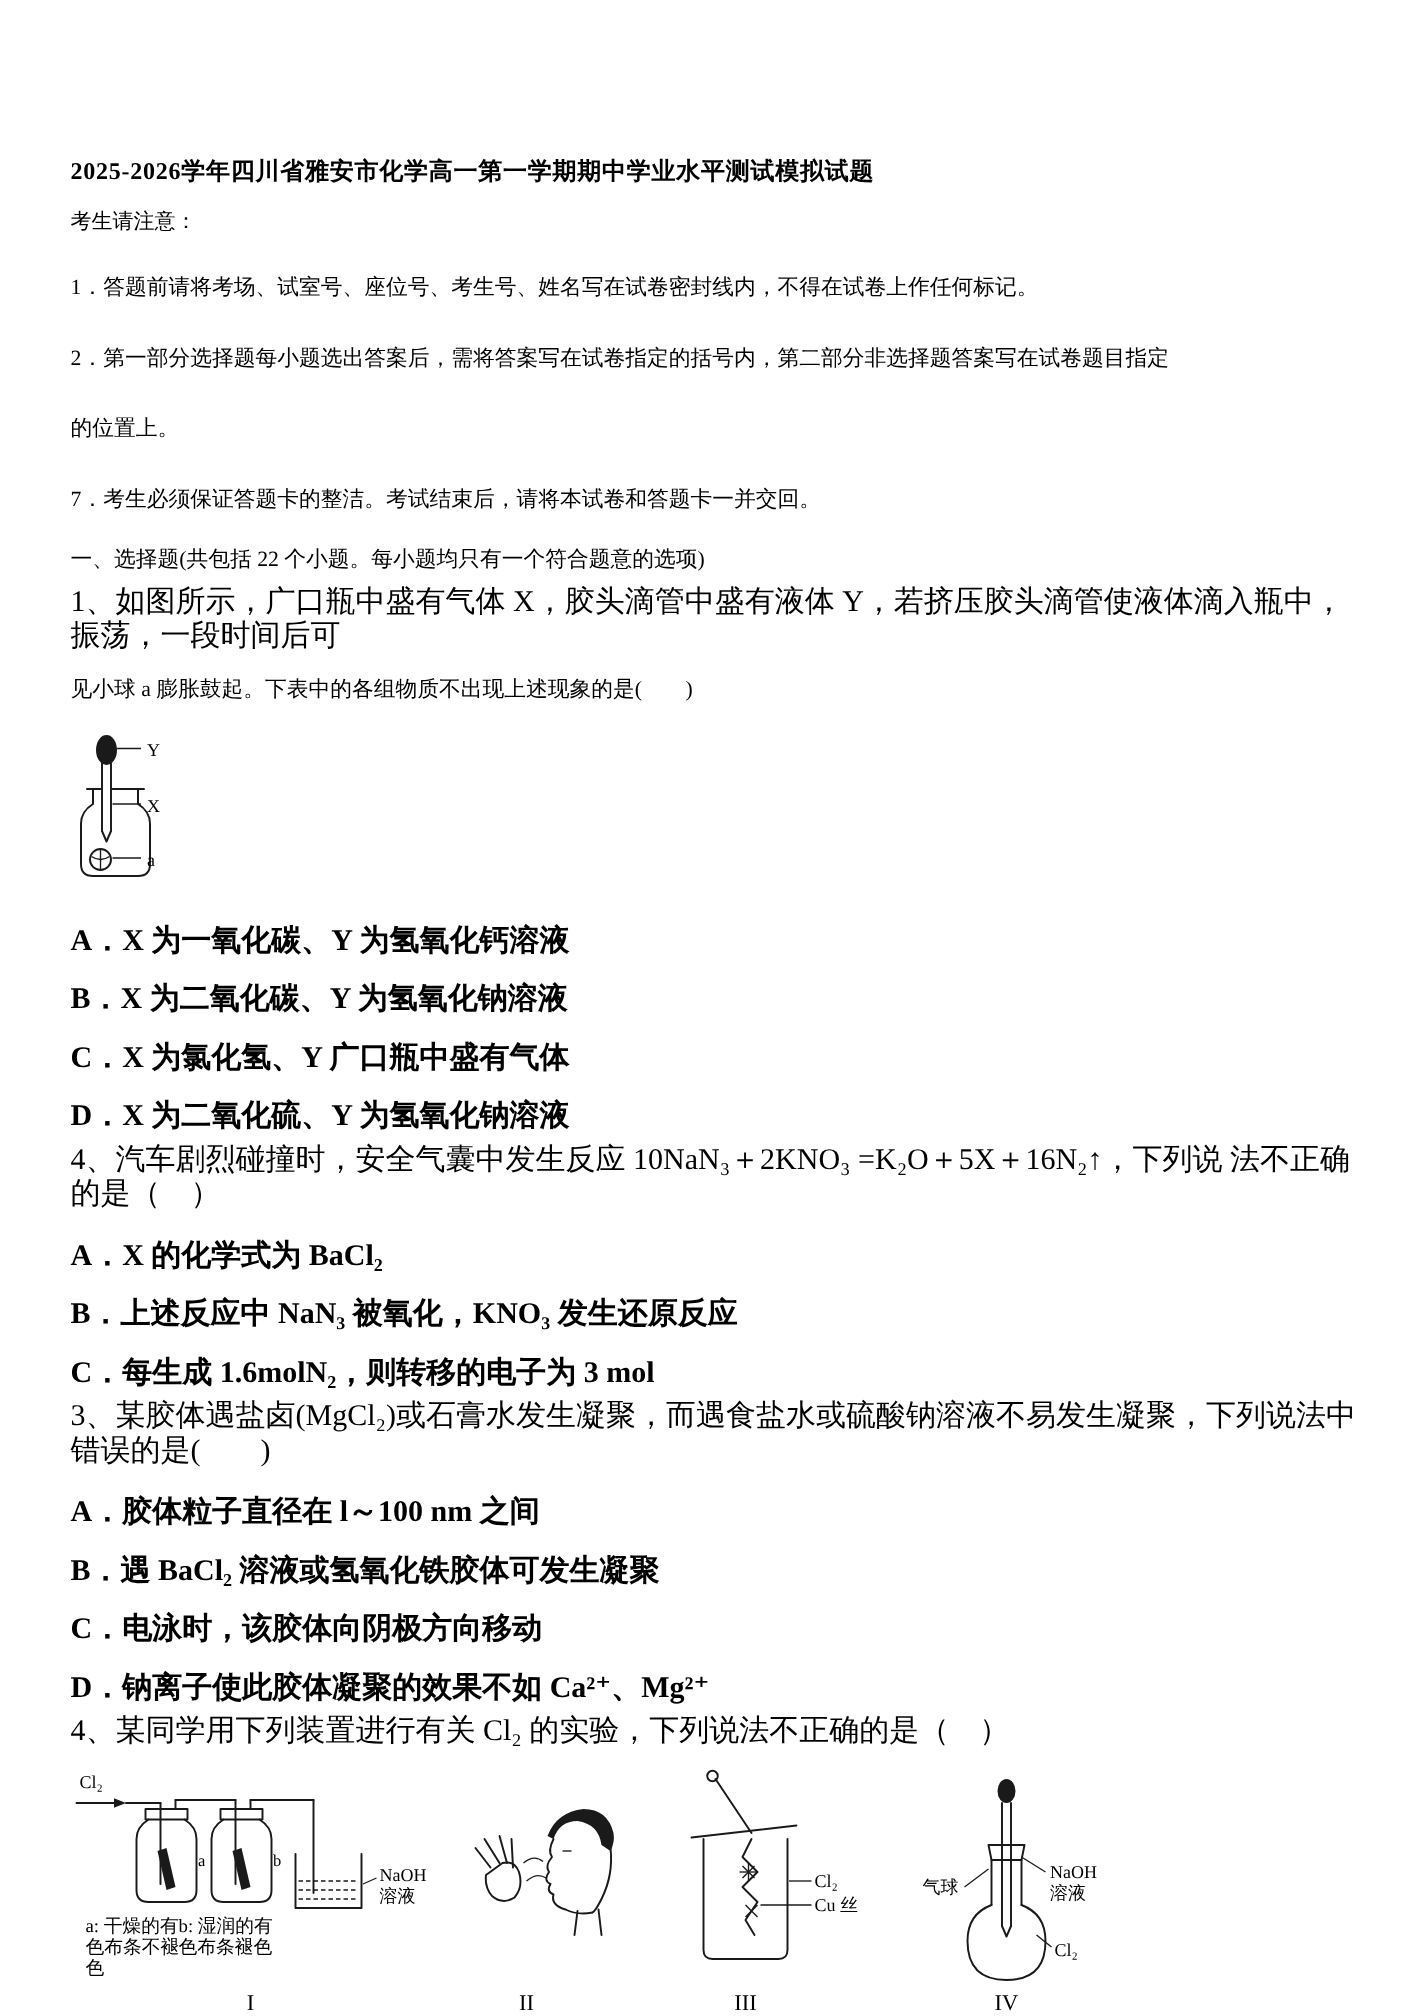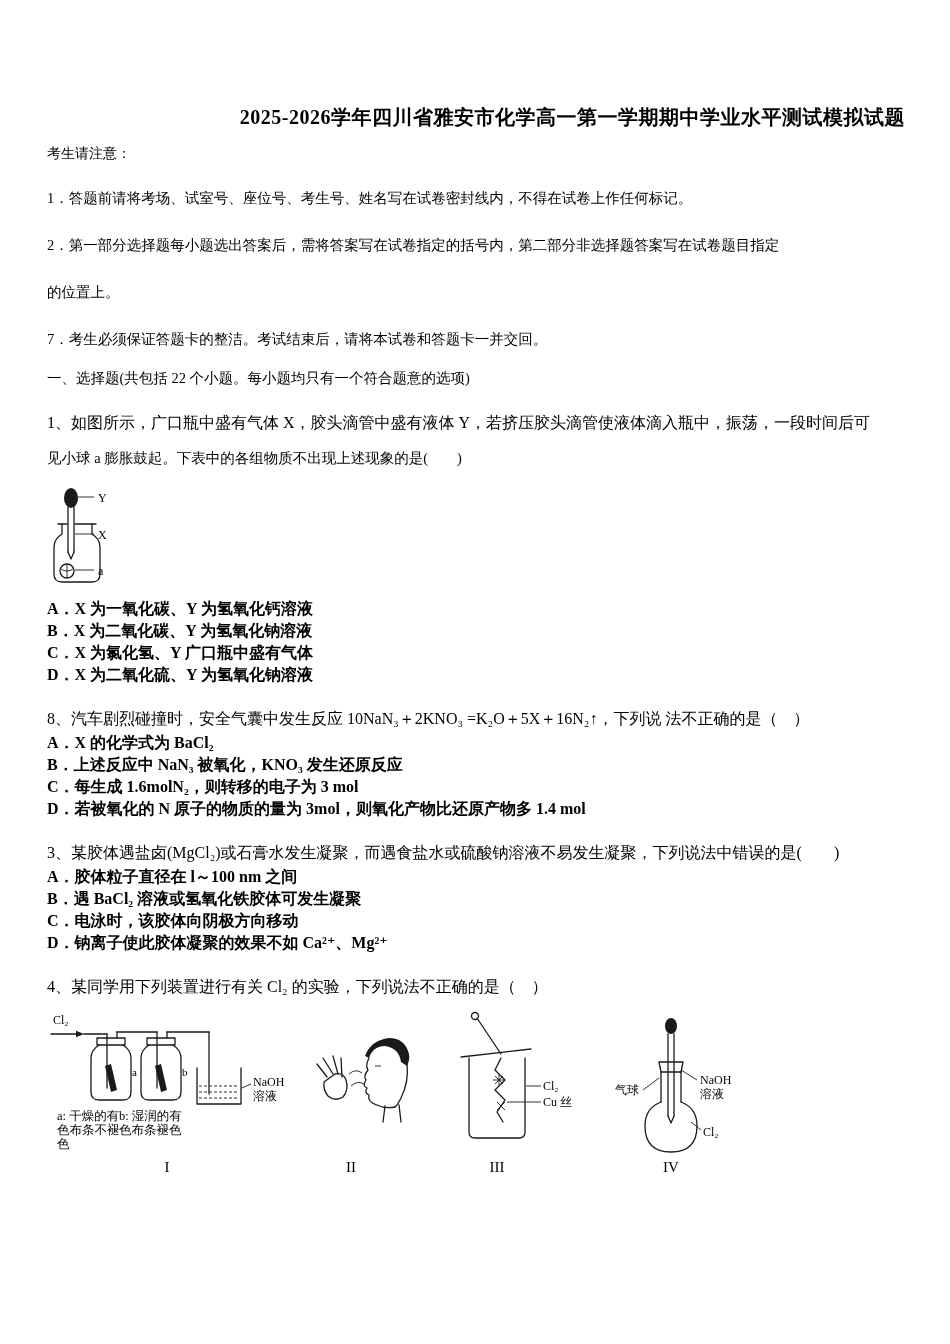--- a/index.html
+++ b/index.html
@@ -3,28 +3,28 @@
 <meta charset="utf-8">
 <style>
   * { margin:0; padding:0; box-sizing:border-box; }
   html, body { background:#ffffff; }
   body {
     width:950px; height:1344px; overflow:hidden;
     font-family:"Liberation Serif","DejaVu Serif",serif;
     color:#000;
   }
   .page { width:950px; height:1344px; padding:104px 45px 0 47px; }
-  .title { font-size:20px; font-weight:bold; text-align:right; margin-bottom:14px; letter-spacing:0.5px; }
+  .title { font-size:16px; font-weight:bold; text-align:left; margin-bottom:14px; letter-spacing:0.5px; }
   .notice-heading { font-size:14px; margin-bottom:4px; }
   .notice-item { font-size:14.5px; line-height:23px; margin-bottom:2px;margin-top:24px; }
   .section-heading { font-size:14.5px; margin-top:18px; }
-  .stem { font-size:16px; line-height:23px; margin-top:23px; }
+  .stem { font-size:20px; line-height:23px; margin-top:8px; }
   .stem-cont { font-size:14.5px; line-height:23px; margin-top:13px; }
   .fig1 { margin:14px 0 2px 4px; }
-  .option { font-size:16px; font-weight:bold; margin-top:3px; line-height:19px; }
+  .option { font-size:20px; font-weight:bold; margin-top:20px; line-height:19px; }
   .fig4 { margin:12px 0 0 2px; }
   svg { display:block; }
   svg text { font-family:"Liberation Serif","DejaVu Serif",serif; fill:#000; }
   .svg-label { font-size:12px; }
   .svg-small { font-size:11px; }
   .svg-cap { font-size:12.5px; }
   .svg-num { font-size:15px; }
   .stroke { stroke:#1a1a1a; stroke-width:1.3; fill:none; stroke-linecap:round; stroke-linejoin:round; }
   .thin { stroke:#1a1a1a; stroke-width:0.9; fill:none; }
   .dark { fill:#1a1a1a; stroke:none; }
@@ -72,25 +72,24 @@
       <text class="svg-label" x="47" y="55">X</text>
       <text class="svg-label" x="47" y="91">a</text>
     </svg>
   </div>
 
   <p class="option"><span>A．</span><span>X 为一氧化碳、Y 为氢氧化钙溶液</span></p>
   <p class="option"><span>B．</span><span>X 为二氧化碳、Y 为氢氧化钠溶液</span></p>
   <p class="option"><span>C．</span><span>X 为氯化氢、Y 广口瓶中盛有气体</span></p>
   <p class="option"><span>D．</span><span>X 为二氧化硫、Y 为氢氧化钠溶液</span></p>
 
-  <p class="stem">8、汽车剧烈碰撞时，安全气囊中发生反应 10NaN₃＋2KNO₃ =K₂O＋5X＋16N₂↑，下列说 法不正确的是（　）</p>
+  <p class="stem">4、汽车剧烈碰撞时，安全气囊中发生反应 10NaN₃＋2KNO₃ =K₂O＋5X＋16N₂↑，下列说 法不正确的是（　）</p>
   <p class="option"><span>A．</span><span>X 的化学式为 BaCl₂</span></p>
   <p class="option"><span>B．</span><span>上述反应中 NaN₃ 被氧化，KNO₃ 发生还原反应</span></p>
   <p class="option"><span>C．</span><span>每生成 1.6molN₂，则转移的电子为 3 mol</span></p>
-  <p class="option"><span>D．</span><span>若被氧化的 N 原子的物质的量为 3mol，则氧化产物比还原产物多 1.4 mol</span></p>
 
   <p class="stem">3、某胶体遇盐卤(MgCl₂)或石膏水发生凝聚，而遇食盐水或硫酸钠溶液不易发生凝聚，下列说法中错误的是(　　)</p>
   <p class="option"><span>A．</span><span>胶体粒子直径在 l～100 nm 之间</span></p>
   <p class="option"><span>B．</span><span>遇 BaCl₂ 溶液或氢氧化铁胶体可发生凝聚</span></p>
   <p class="option"><span>C．</span><span>电泳时，该胶体向阴极方向移动</span></p>
   <p class="option"><span>D．</span><span>钠离子使此胶体凝聚的效果不如 Ca²⁺、Mg²⁺</span></p>
 
   <p class="stem">4、某同学用下列装置进行有关 Cl₂ 的实验，下列说法不正确的是（　）</p>
 
   <div class="fig4">

